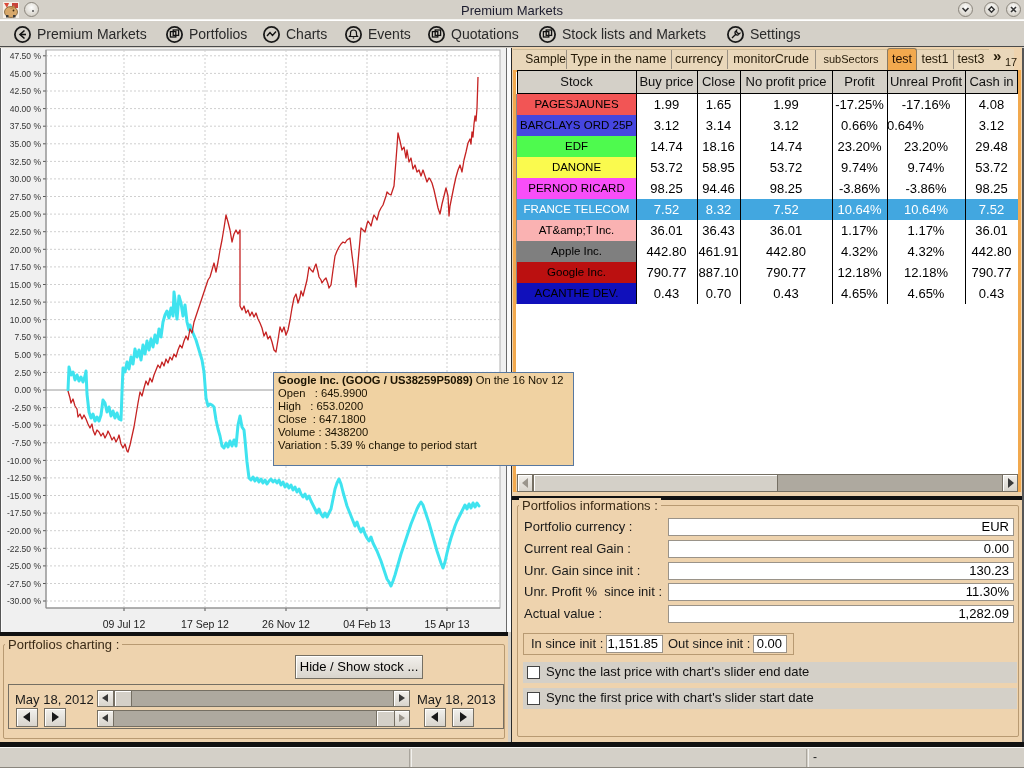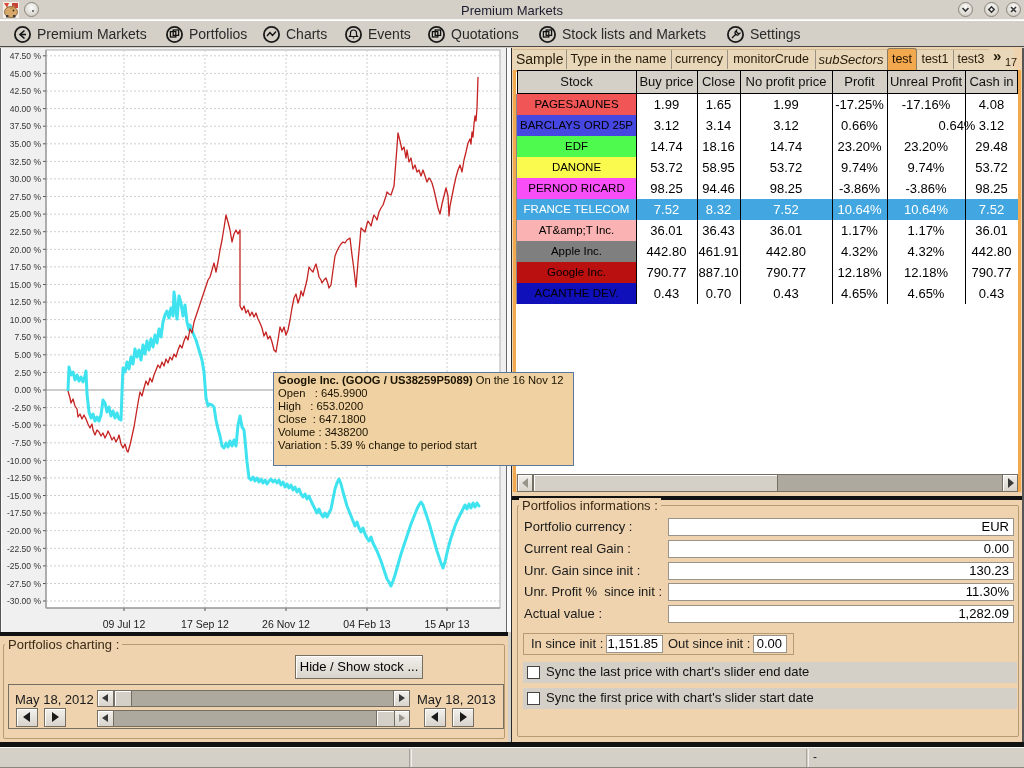--- a/index.html
+++ b/index.html
@@ -267,29 +267,29 @@
 <div class="abs" style="left:0;top:747px;width:1024px;height:21px;background:#d4d0c8;border-top:1px solid #f8f7f5;">
   <div class="abs" style="left:409px;top:1px;width:1px;height:19px;background:#a8a49c;"></div>
   <div class="abs" style="left:411px;top:1px;width:1px;height:19px;background:#f2f1ee;"></div>
   <div class="abs" style="left:806px;top:1px;width:1px;height:19px;background:#a8a49c;"></div>
   <div class="abs" style="left:808px;top:1px;width:1px;height:19px;background:#f2f1ee;"></div>
   <div class="abs" style="left:813px;top:2px;font-size:12px;color:#222;">-</div>
   <div class="abs" style="left:0;top:19px;width:1024px;height:1px;background:#8a867e;"></div>
 </div>
 <div class="abs" style="left:512px;top:47px;width:510px;height:695px;background:#eed3ae;"></div>
 <div class="abs" style="left:513px;top:49px;width:476px;height:21px;background:#e9d7ba;border-top:1px solid #cdbc9a;"></div>
-<div class="abs" style="left:516px;top:49px;width:50px;height:21px;text-align:left;line-height:21px;color:#241a08;font-size:14px;">Sample</div>
+<div class="abs" style="left:516px;top:49px;width:50px;height:21px;text-align:right;line-height:21px;color:#241a08;font-size:12px;">Sample</div>
 <div class="abs" style="left:566px;top:50px;width:1px;height:19px;background:#9a9184;"></div>
 <div class="abs" style="left:566px;top:49px;width:105px;height:21px;text-align:center;line-height:21px;color:#241a08;font-size:12.5px;">Type in the name</div>
 <div class="abs" style="left:671px;top:50px;width:1px;height:19px;background:#9a9184;"></div>
 <div class="abs" style="left:671px;top:49px;width:56px;height:21px;text-align:center;line-height:21px;color:#241a08;font-size:12.5px;">currency</div>
 <div class="abs" style="left:727px;top:50px;width:1px;height:19px;background:#9a9184;"></div>
 <div class="abs" style="left:727px;top:49px;width:88px;height:21px;text-align:center;line-height:21px;color:#241a08;font-size:12.5px;">monitorCrude</div>
 <div class="abs" style="left:815px;top:50px;width:1px;height:19px;background:#9a9184;"></div>
-<div class="abs" style="left:815px;top:49px;width:72px;height:21px;text-align:center;line-height:21px;color:#241a08;font-size:13px;font-style:italic;">subSectors</div>
+<div class="abs" style="left:815px;top:49px;width:72px;height:21px;text-align:center;line-height:21px;color:#241a08;font-size:11px;">subSectors</div>
 <div class="abs" style="left:887px;top:50px;width:1px;height:19px;background:#9a9184;"></div>
 <div class="abs" style="left:887px;top:48px;width:30px;height:23px;background:#f2a94e;border:1px solid #8a7a62;border-bottom:none;border-radius:3px 3px 0 0;text-align:center;line-height:21px;color:#241204;font-size:12.5px;">test</div>
 <div class="abs" style="left:917px;top:49px;width:36px;height:21px;text-align:center;line-height:21px;color:#241a08;font-size:12.5px;">test1</div>
 <div class="abs" style="left:953px;top:50px;width:1px;height:19px;background:#9a9184;"></div>
 <div class="abs" style="left:953px;top:49px;width:36px;height:21px;text-align:center;line-height:21px;color:#241a08;font-size:12.5px;">test3</div>
 <div class="abs" style="left:989px;top:50px;width:1px;height:19px;background:#9a9184;"></div>
 <div class="abs" style="left:989px;top:49px;width:25px;height:21px;background:#e9d7ba;"></div>
 <div class="abs" style="left:993px;top:47px;font-weight:bold;font-size:15px;color:#241a08;">»</div>
 <div class="abs" style="left:1005px;top:56px;font-size:11px;color:#241a08;">17</div>
 <div class="abs" style="left:513px;top:70px;width:508px;height:2px;background:#f2a94e;"></div>
@@ -318,21 +318,21 @@
 <div class="abs" style="left:740px;top:94px;width:92px;height:21px;text-align:center;line-height:21px;color:#000;white-space:nowrap;">1.99</div>
 <div class="abs" style="left:832px;top:94px;width:55px;height:21px;text-align:center;line-height:21px;color:#000;white-space:nowrap;">-17.25%</div>
 <div class="abs" style="left:887px;top:94px;width:78px;height:21px;text-align:center;line-height:21px;color:#000;white-space:nowrap;">-17.16%</div>
 <div class="abs" style="left:965px;top:94px;width:53px;height:21px;text-align:center;line-height:21px;color:#000;white-space:nowrap;">4.08</div>
 <div class="abs" style="left:517px;top:115px;width:119px;height:21px;background:#4646e0;"></div>
 <div class="abs" style="left:517px;top:115px;width:119px;height:21px;text-align:center;line-height:21px;color:#000;white-space:nowrap;overflow:hidden;font-size:11.5px;">BARCLAYS ORD 25P</div>
 <div class="abs" style="left:636px;top:115px;width:61px;height:21px;text-align:center;line-height:21px;color:#000;white-space:nowrap;">3.12</div>
 <div class="abs" style="left:697px;top:115px;width:43px;height:21px;text-align:center;line-height:21px;color:#000;white-space:nowrap;">3.14</div>
 <div class="abs" style="left:740px;top:115px;width:92px;height:21px;text-align:center;line-height:21px;color:#000;white-space:nowrap;">3.12</div>
 <div class="abs" style="left:832px;top:115px;width:55px;height:21px;text-align:center;line-height:21px;color:#000;white-space:nowrap;">0.66%</div>
-<div class="abs" style="left:918px;top:115px;width:78px;height:21px;text-align:center;line-height:21px;color:#000;white-space:nowrap;">0.64%</div>
+<div class="abs" style="left:887px;top:115px;width:78px;height:21px;text-align:left;line-height:21px;color:#000;white-space:nowrap;">0.64%</div>
 <div class="abs" style="left:965px;top:115px;width:53px;height:21px;text-align:center;line-height:21px;color:#000;white-space:nowrap;">3.12</div>
 <div class="abs" style="left:517px;top:136px;width:119px;height:21px;background:#4efa4e;"></div>
 <div class="abs" style="left:517px;top:136px;width:119px;height:21px;text-align:center;line-height:21px;color:#000;white-space:nowrap;overflow:hidden;font-size:11.5px;">EDF</div>
 <div class="abs" style="left:636px;top:136px;width:61px;height:21px;text-align:center;line-height:21px;color:#000;white-space:nowrap;">14.74</div>
 <div class="abs" style="left:697px;top:136px;width:43px;height:21px;text-align:center;line-height:21px;color:#000;white-space:nowrap;">18.16</div>
 <div class="abs" style="left:740px;top:136px;width:92px;height:21px;text-align:center;line-height:21px;color:#000;white-space:nowrap;">14.74</div>
 <div class="abs" style="left:832px;top:136px;width:55px;height:21px;text-align:center;line-height:21px;color:#000;white-space:nowrap;">23.20%</div>
 <div class="abs" style="left:887px;top:136px;width:78px;height:21px;text-align:center;line-height:21px;color:#000;white-space:nowrap;">23.20%</div>
 <div class="abs" style="left:965px;top:136px;width:53px;height:21px;text-align:center;line-height:21px;color:#000;white-space:nowrap;">29.48</div>
 <div class="abs" style="left:517px;top:157px;width:119px;height:21px;background:#fafa4e;"></div>

